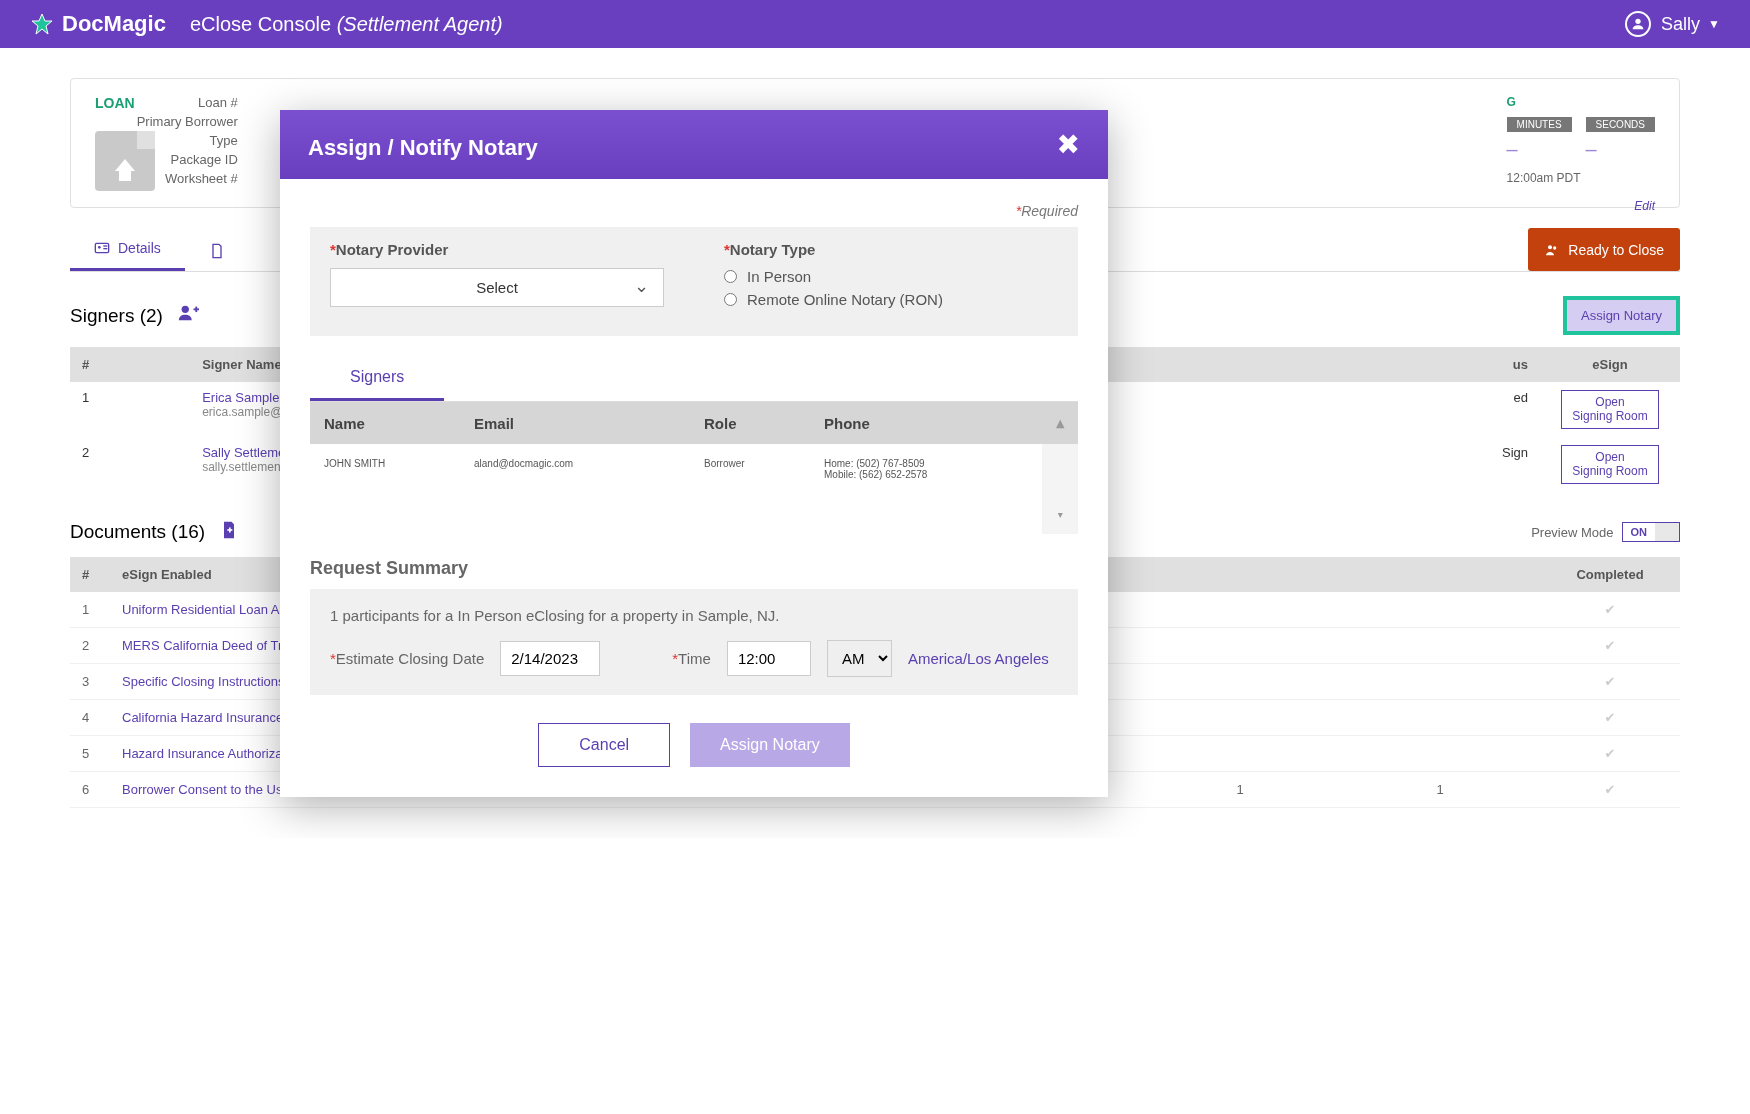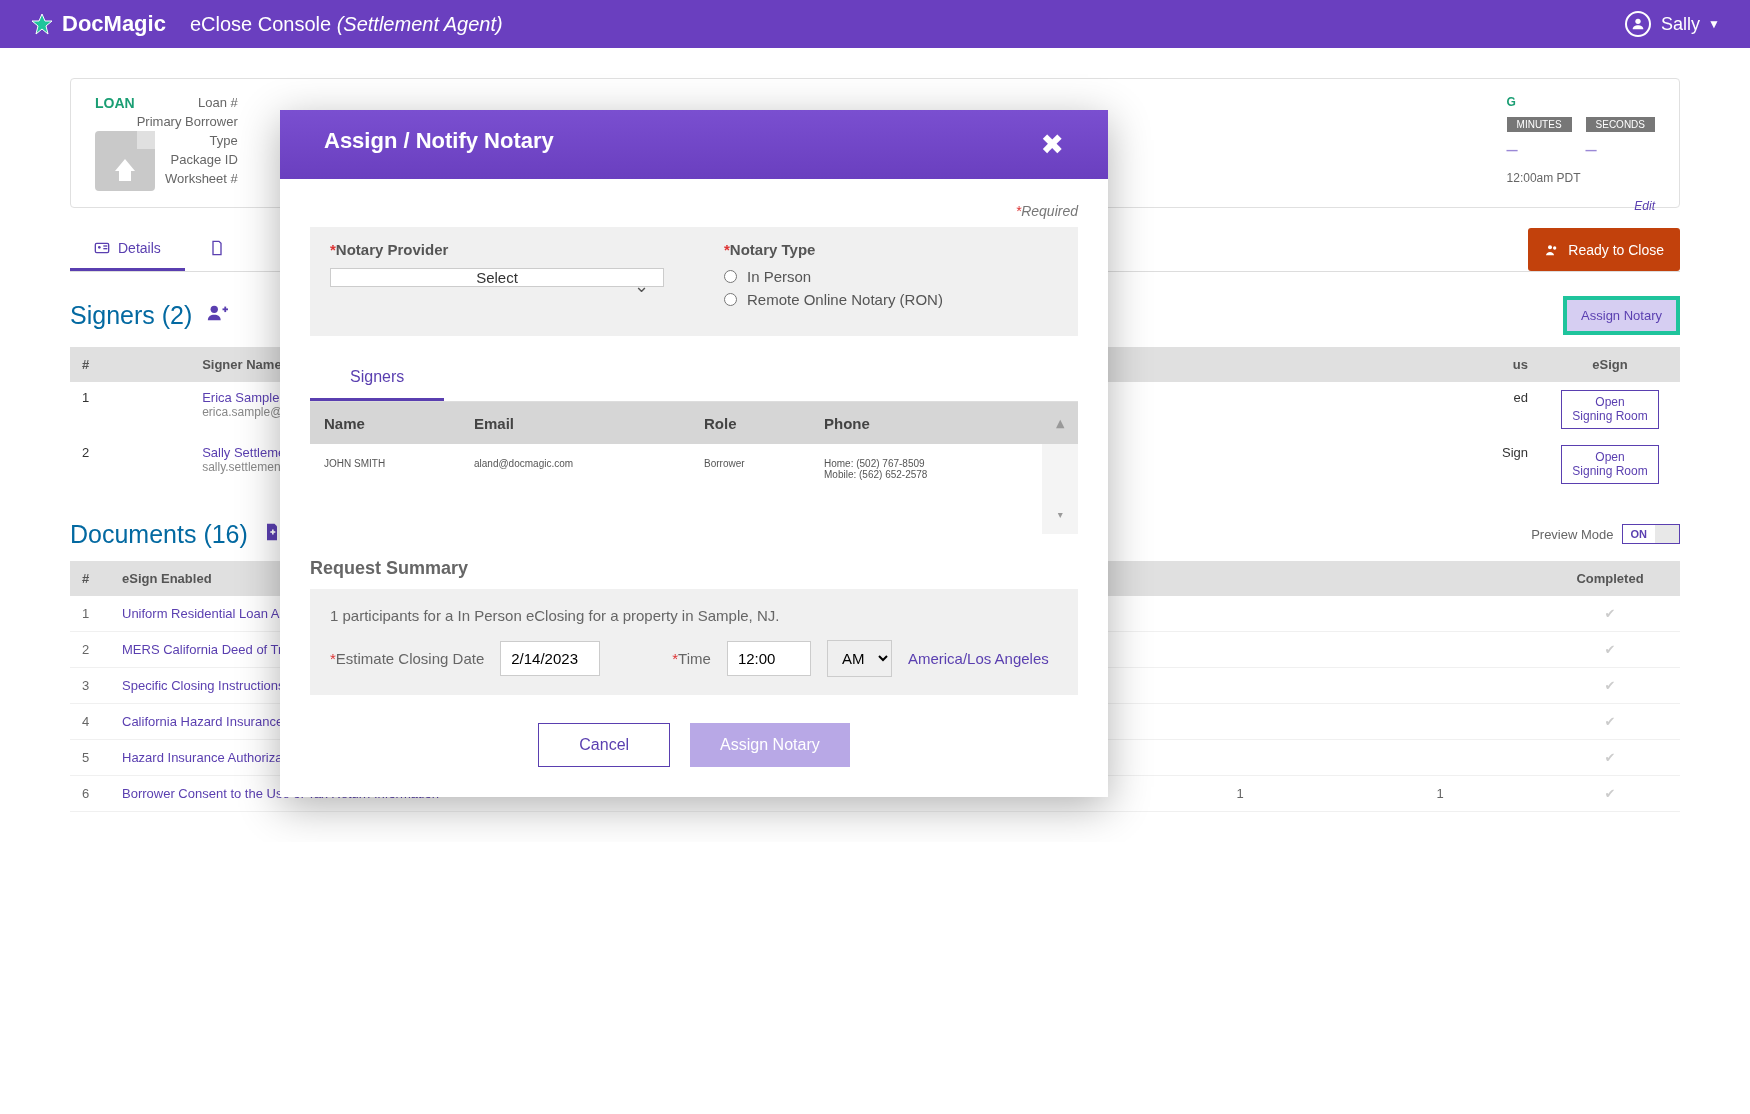--- a/index.html
+++ b/index.html
@@ -32,29 +32,29 @@
 .closing-label { color: #1a9e73; font-size: 12px; font-weight: 600; }
 .countdown { display: flex; gap: 14px; margin-top: 8px; }
 .cd-unit { text-align: left; }
 .cd-head { background: #777; color: #fff; font-size: 10px; padding: 2px 10px; }
 .cd-val { font-size: 20px; color: #9a88d6; padding: 6px 0; }
 .closing-time { font-size: 12px; color: #666; margin-top: 4px; }
 .closing-time .edit { color: #5a3fb0; font-style: italic; float: right; margin-top: 28px; }
 
 
 .tabs-row { display: flex; border-bottom: 1px solid #ddd; margin-top: 20px; }
-.tab { padding: 12px 24px; font-size: 14px; color: #5a3fb0; display: flex; align-items: flex-start; gap: 8px; }
+.tab { padding: 12px 24px; font-size: 14px; color: #5a3fb0; display: flex; align-items: flex-end; gap: 8px; }
 .tab.active { border-bottom: 3px solid #5a3fb0; }
 .tab-icon { width: 16px; height: 16px; }
 
 .ready-close-btn { margin-left: auto; background: #c2410c; color: #fff; padding: 10px 16px; font-size: 14px; border: none; display: flex; align-items: center; gap: 8px; border-radius: 3px; text-align: right; }
 
 
 .section-head { display: flex; align-items: center; margin-top: 24px; }
-.section-title { font-size: 25px; color: #0369a1; font-weight: 400; }
+.section-title { font-size: 19px; color: #000000; font-weight: 400; }
 .add-icon { margin-left: 14px; color: #5a3fb0; font-size: 20px; }
 .assign-notary-btn { margin-left: auto; background: #d6cef2; border: 4px solid #1fc49c; color: #5a3fb0; padding: 8px 14px; font-size: 13px; }
 
 
 .signers-table { width: 100%; border-collapse: collapse; margin-top: 12px; }
 .signers-table th { background: #e0e0e0; text-align: left; padding: 10px 12px; font-size: 13px; color: #555; font-weight: 600; }
 .signers-table td { padding: 8px 12px; font-size: 13px; vertical-align: top; }
 .signer-name { color: #5a3fb0; }
 .signer-email { color: #888; font-size: 12px; }
 .open-room-btn { border: 1px solid #5a3fb0; background: #fff; color: #5a3fb0; padding: 4px 10px; font-size: 12px; text-align: center; line-height: 1.2; }
@@ -67,31 +67,31 @@
 .toggle-off { background: #e8e8e8; width: 24px; }
 
 .docs-table { width: 100%; border-collapse: collapse; margin-top: 12px; }
 .docs-table th { background: #e0e0e0; text-align: left; padding: 10px 12px; font-size: 13px; color: #555; font-weight: 600; }
 .docs-table td { padding: 10px 12px; font-size: 13px; color: #5a3fb0; border-bottom: 1px solid #f0f0f0; }
 .docs-table td.num { color: #666; width: 30px; }
 .docs-table td.check { text-align: center; color: #ccc; }
 
 
 .modal-backdrop { position: absolute; top: 62px; left: 280px; width: 828px; background: #fff; box-shadow: 0 10px 40px rgba(0,0,0,0.3); }
-.modal-header { background: linear-gradient(to bottom, #7a4fd0, #6a3fbf); color: #fff; padding: 18px 44px; display: flex; align-items: flex-start; }
+.modal-header { background: linear-gradient(to bottom, #7a4fd0, #6a3fbf); color: #fff; padding: 18px 28px; display: flex; align-items: flex-end; }
 .modal-title { font-size: 22px; font-weight: 600; }
 .modal-close { margin-left: auto; font-size: 28px; cursor: pointer; }
 .modal-body { padding: 24px 30px 30px; }
 .required-note { text-align: right; font-style: italic; color: #777; font-size: 14px; }
 .req-star { color: #d33; }
 
 .form-row { display: flex; gap: 60px; background: #f0f0f0; padding: 14px 20px 22px; margin-top: 8px; }
 .form-col { flex: 1; }
 .form-label { font-size: 15px; color: #555; font-weight: 600; margin-bottom: 10px; display: block; }
-.select { width: 100%; background: #fff; border: 1px solid #ccc; font-size: 15px; text-align: center; position: relative; }
+.select { width: 100%; background: #fff; border: 1px solid #ccc; padding: 10px; font-size: 15px; text-align: center; position: relative; }
 .select::after { content: '⌄'; position: absolute; right: 14px; font-size: 18px; color: #555; top: 6px; }
 .radio-row { display: flex; align-items: center; margin: 6px 0; font-size: 15px; color: #555; }
 .radio-row input { margin-right: 10px; }
 
 .modal-tabs { margin-top: 20px; border-bottom: 1px solid #ddd; }
 .modal-tab { display: inline-block; padding: 12px 40px; color: #5a3fb0; border-bottom: 3px solid #5a3fb0; font-size: 16px; }
 
 .modal-signers-table { width: 100%; border-collapse: collapse; }
 .modal-signers-table th { background: #d6d6d6; text-align: left; padding: 12px 14px; font-size: 15px; color: #444; font-weight: 600; }
 .modal-signers-table td { padding: 14px; font-size: 10px; color: #555; vertical-align: top; }

